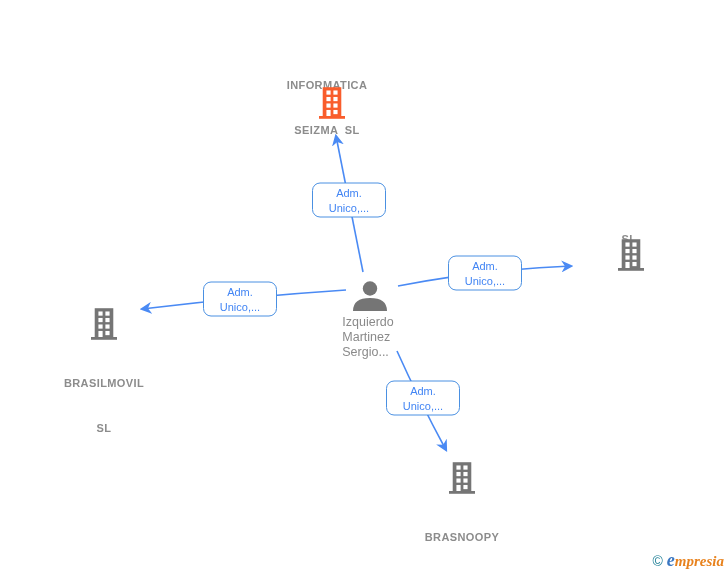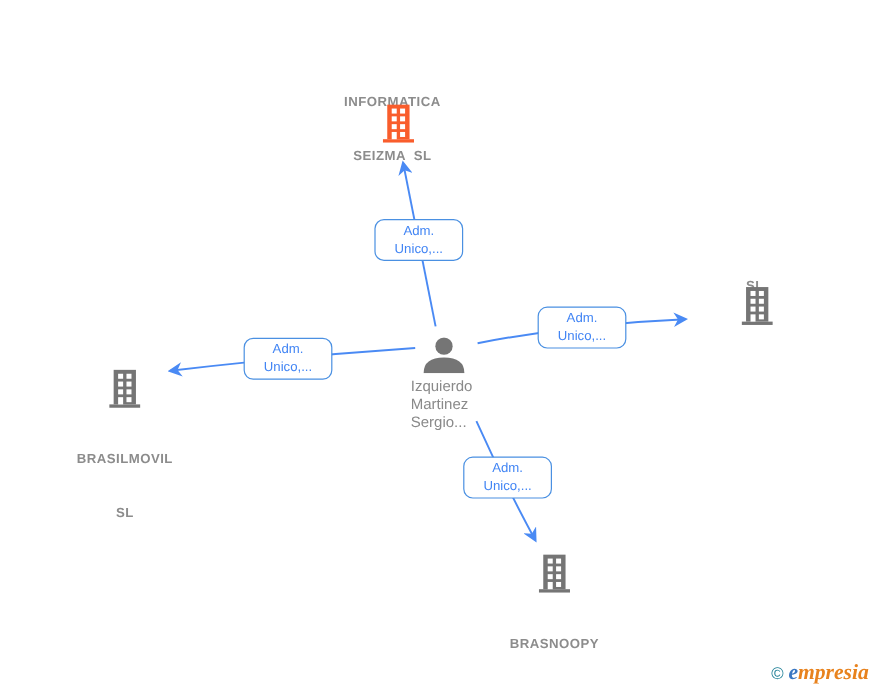--- a/index.html
+++ b/index.html
@@ -23,21 +23,21 @@
     background:#ffffff; border:1.5px solid #4a90e2; border-radius:8px;
     color:#4285f4; font-size:11px; line-height:14.5px; text-align:center;
     padding:2px 14px; min-width:44px;
   }
   .watermark {
     position:absolute; right:4px; bottom:4px;
     font-family:"Liberation Serif", serif; font-style:italic; white-space:nowrap;
   }
   .watermark .copy  { color:#1e7f96; font-style:normal; font-size:14px; font-family:"Liberation Sans",sans-serif; }
   .watermark .e     { color:#3a77c2; font-size:18px; font-weight:bold; }
-  .watermark .rest  { color:#e8821d; font-size:18px; font-weight:bold; }
+  .watermark .rest  { color:#e8821d; font-size:15px; font-weight:bold; }
 </style>
 </head>
 <body>
 
 <div class="canvas">
 
   <svg class="edges" width="728" height="575">
     <defs>
       <marker id="arrow" viewBox="0 0 10 10" refX="8" refY="5" markerWidth="7.5" markerHeight="7.5" orient="auto">
         <path d="M0,0 L10,5 L0,10 L3,5 Z" fill="#4a8af4"></path>

